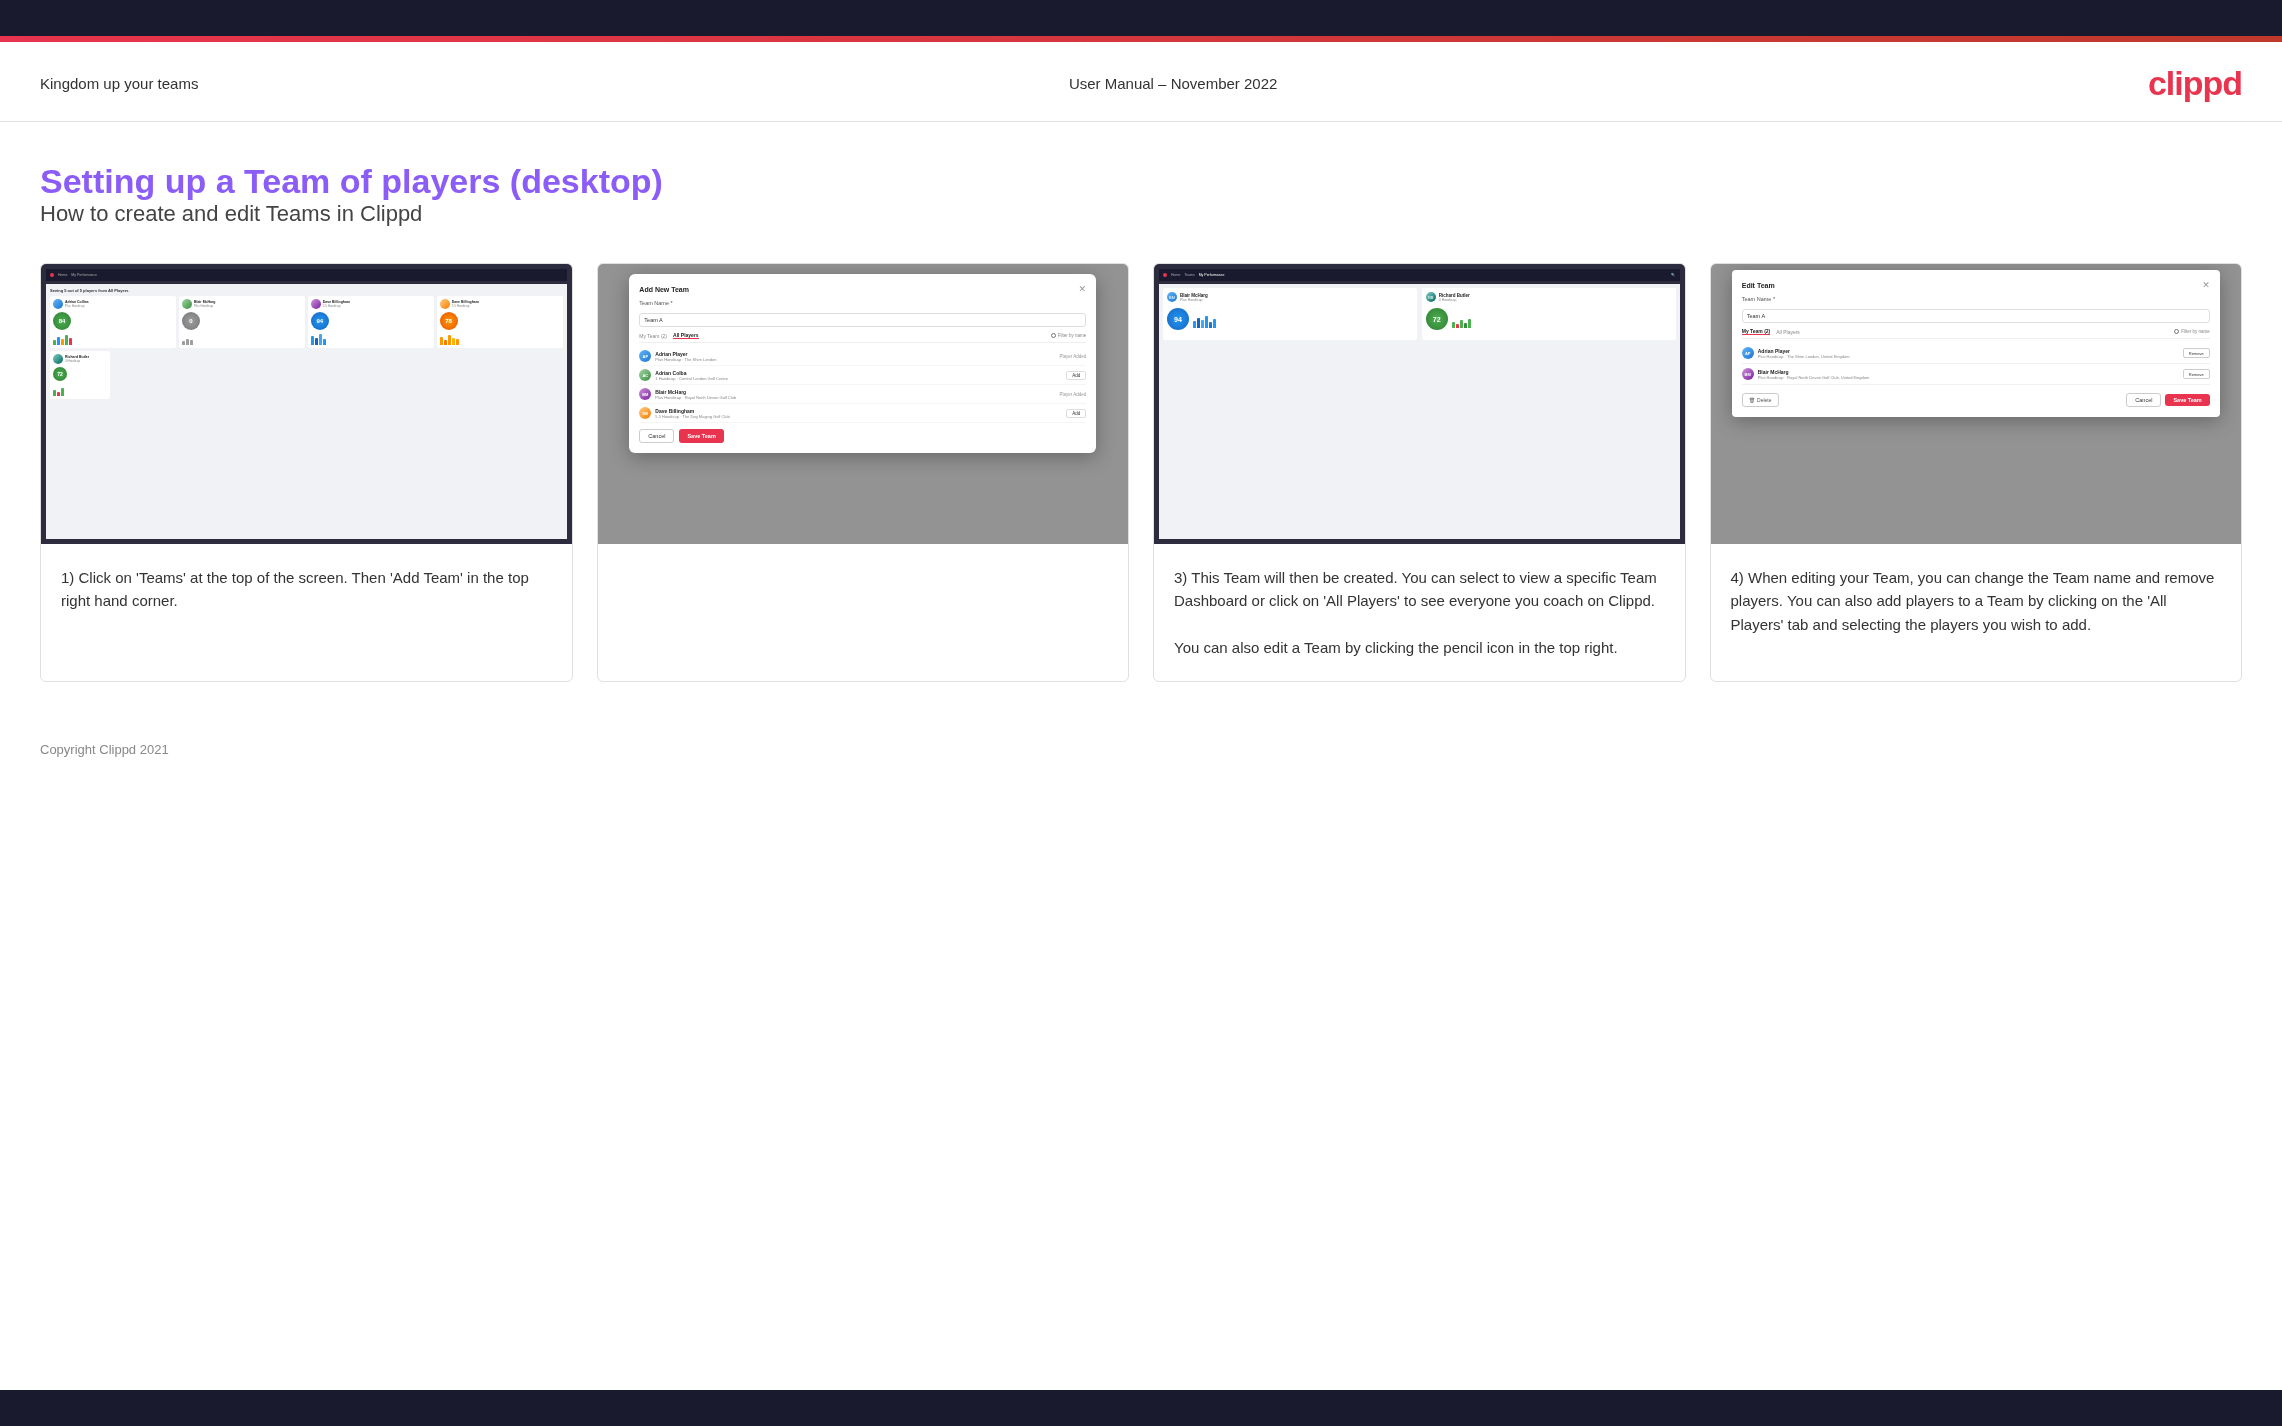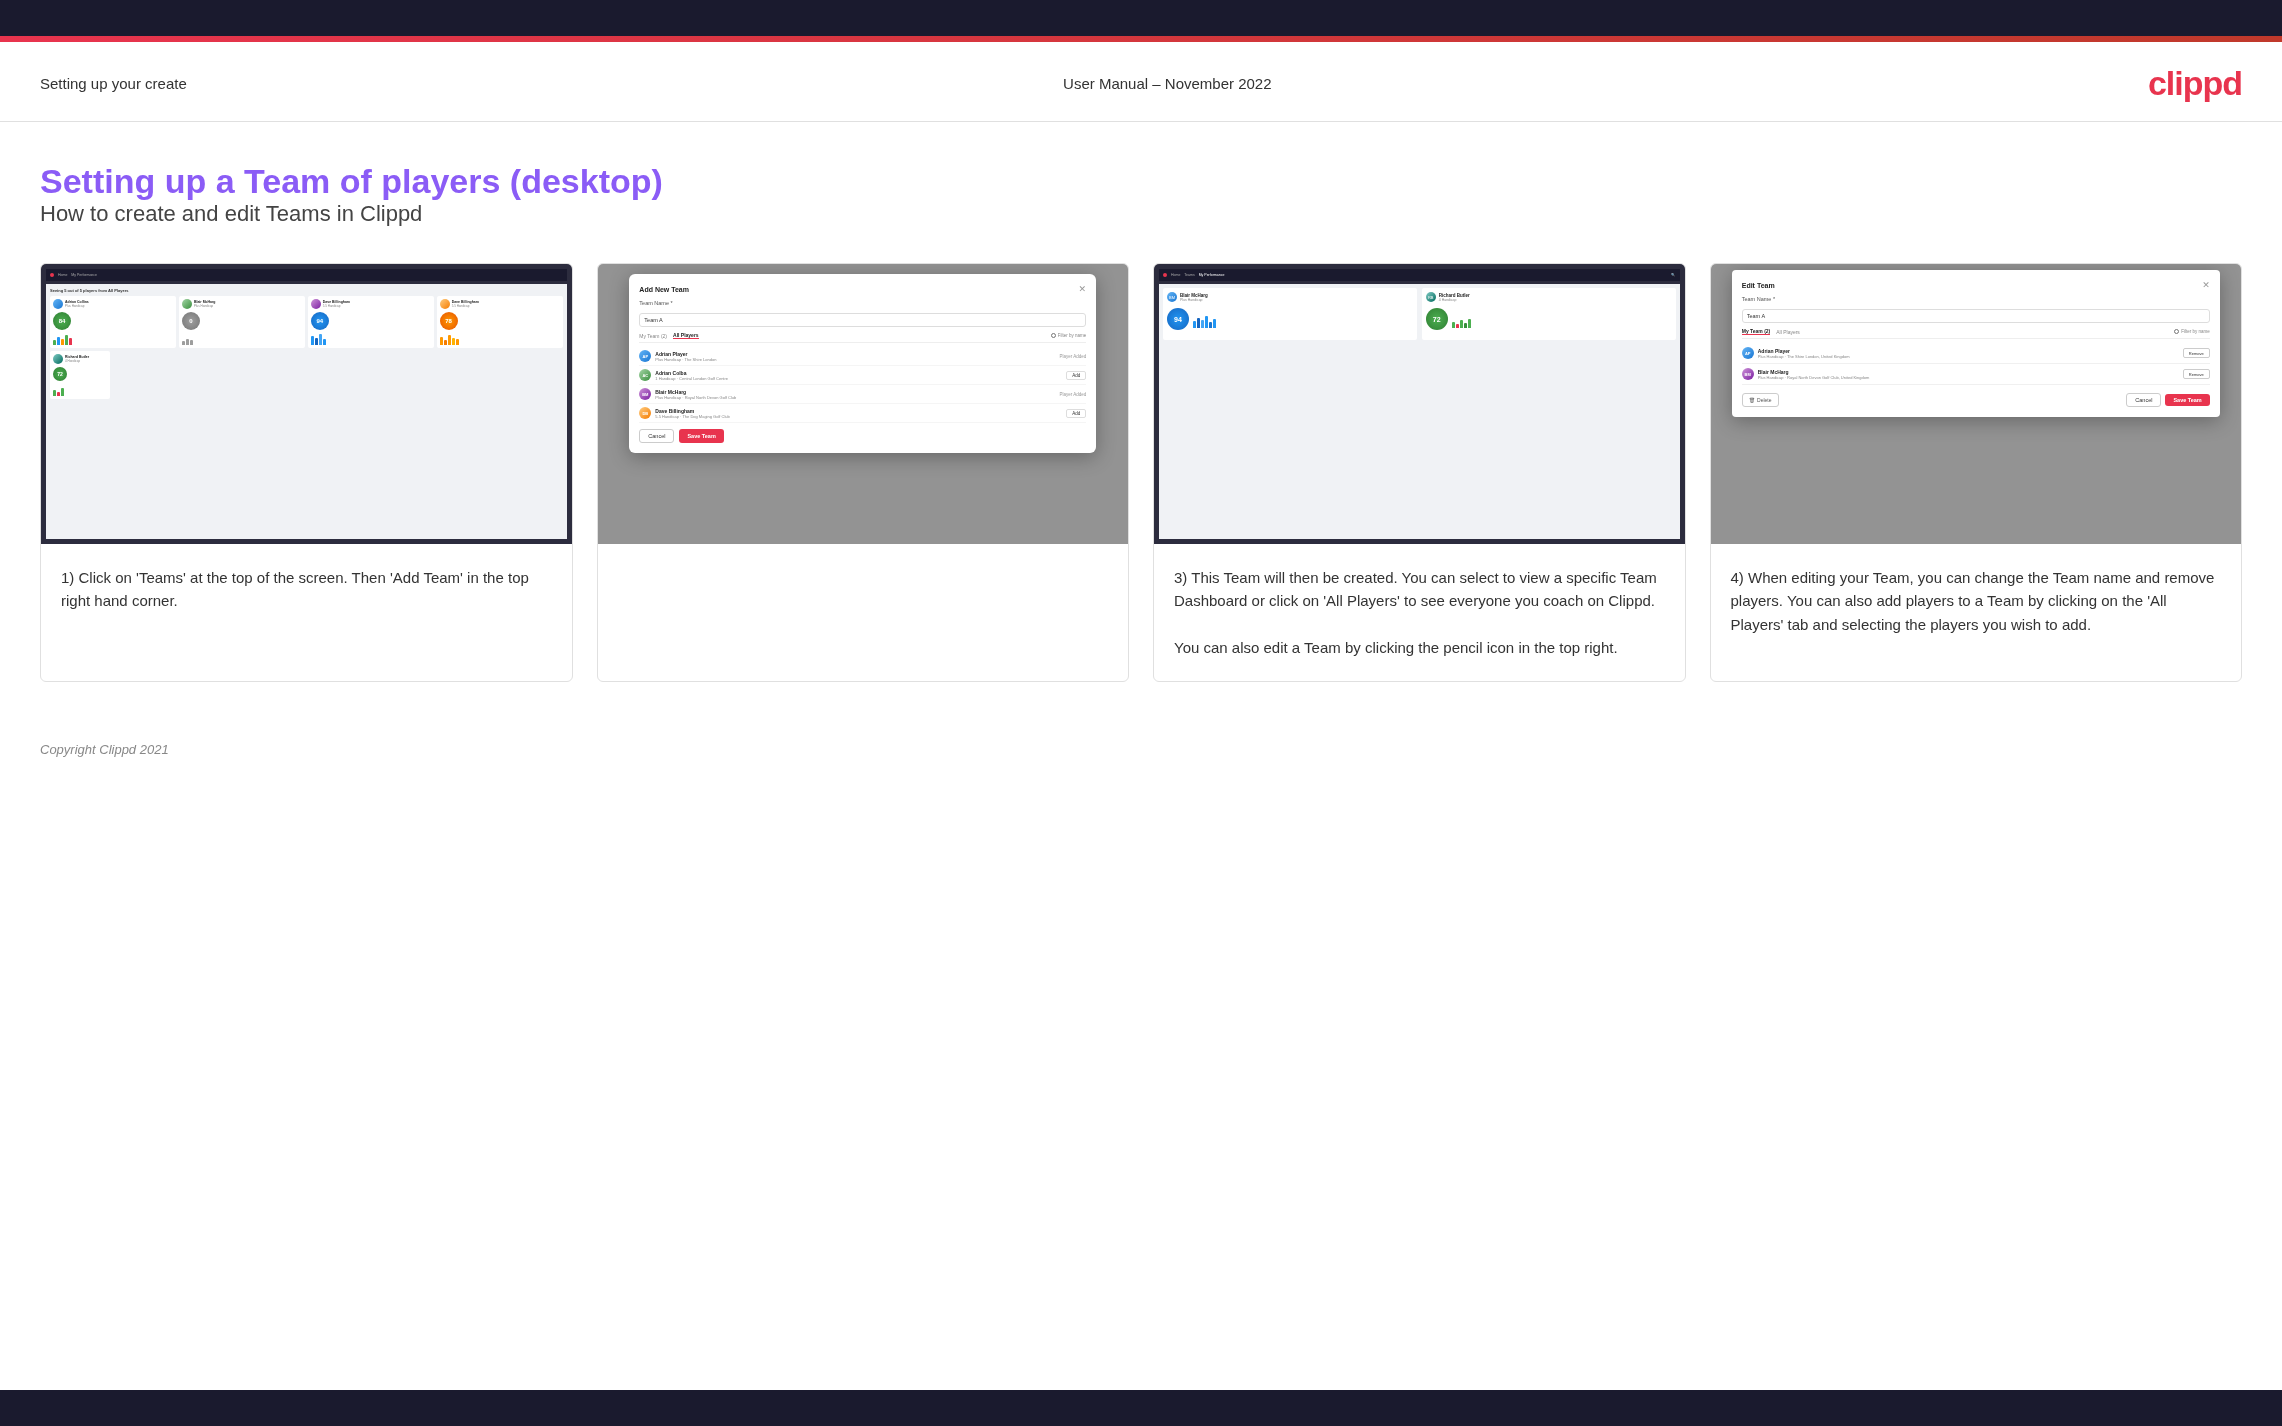--- a/index.html
+++ b/index.html
@@ -89,21 +89,20 @@
       color: #333;
       line-height: 1.55;
       flex: 1;
     }
 
     
     .footer {
       padding: 10px 40px 20px 40px;
       font-size: 13px;
       color: #888;
-      font-style: italic;
     }
 
     
     .bottom-bar {
       background: #1a1a2e;
       height: 36px;
       width: 100%;
       position: fixed;
       bottom: 0;
       left: 0;
@@ -339,21 +338,21 @@
     }
     .edit-footer-spacer { flex: 1; }
   </style>
 </head>
 <body>
 
 <div class="top-bar"></div>
 <div class="accent-bar"></div>
 
 <div class="header">
-  <span class="header-left">Setting up your create</span>
+  <span class="header-left">Kingdom up your teams</span>
   <span class="header-center">User Manual – November 2022</span>
   <span class="logo">clippd</span>
 </div>
 
 <div class="main">
   <div class="page-title">Setting up a Team of players (desktop)</div>
   <div class="page-subtitle">How to create and edit Teams in Clippd</div>
 
   <div class="cards-row">
 

